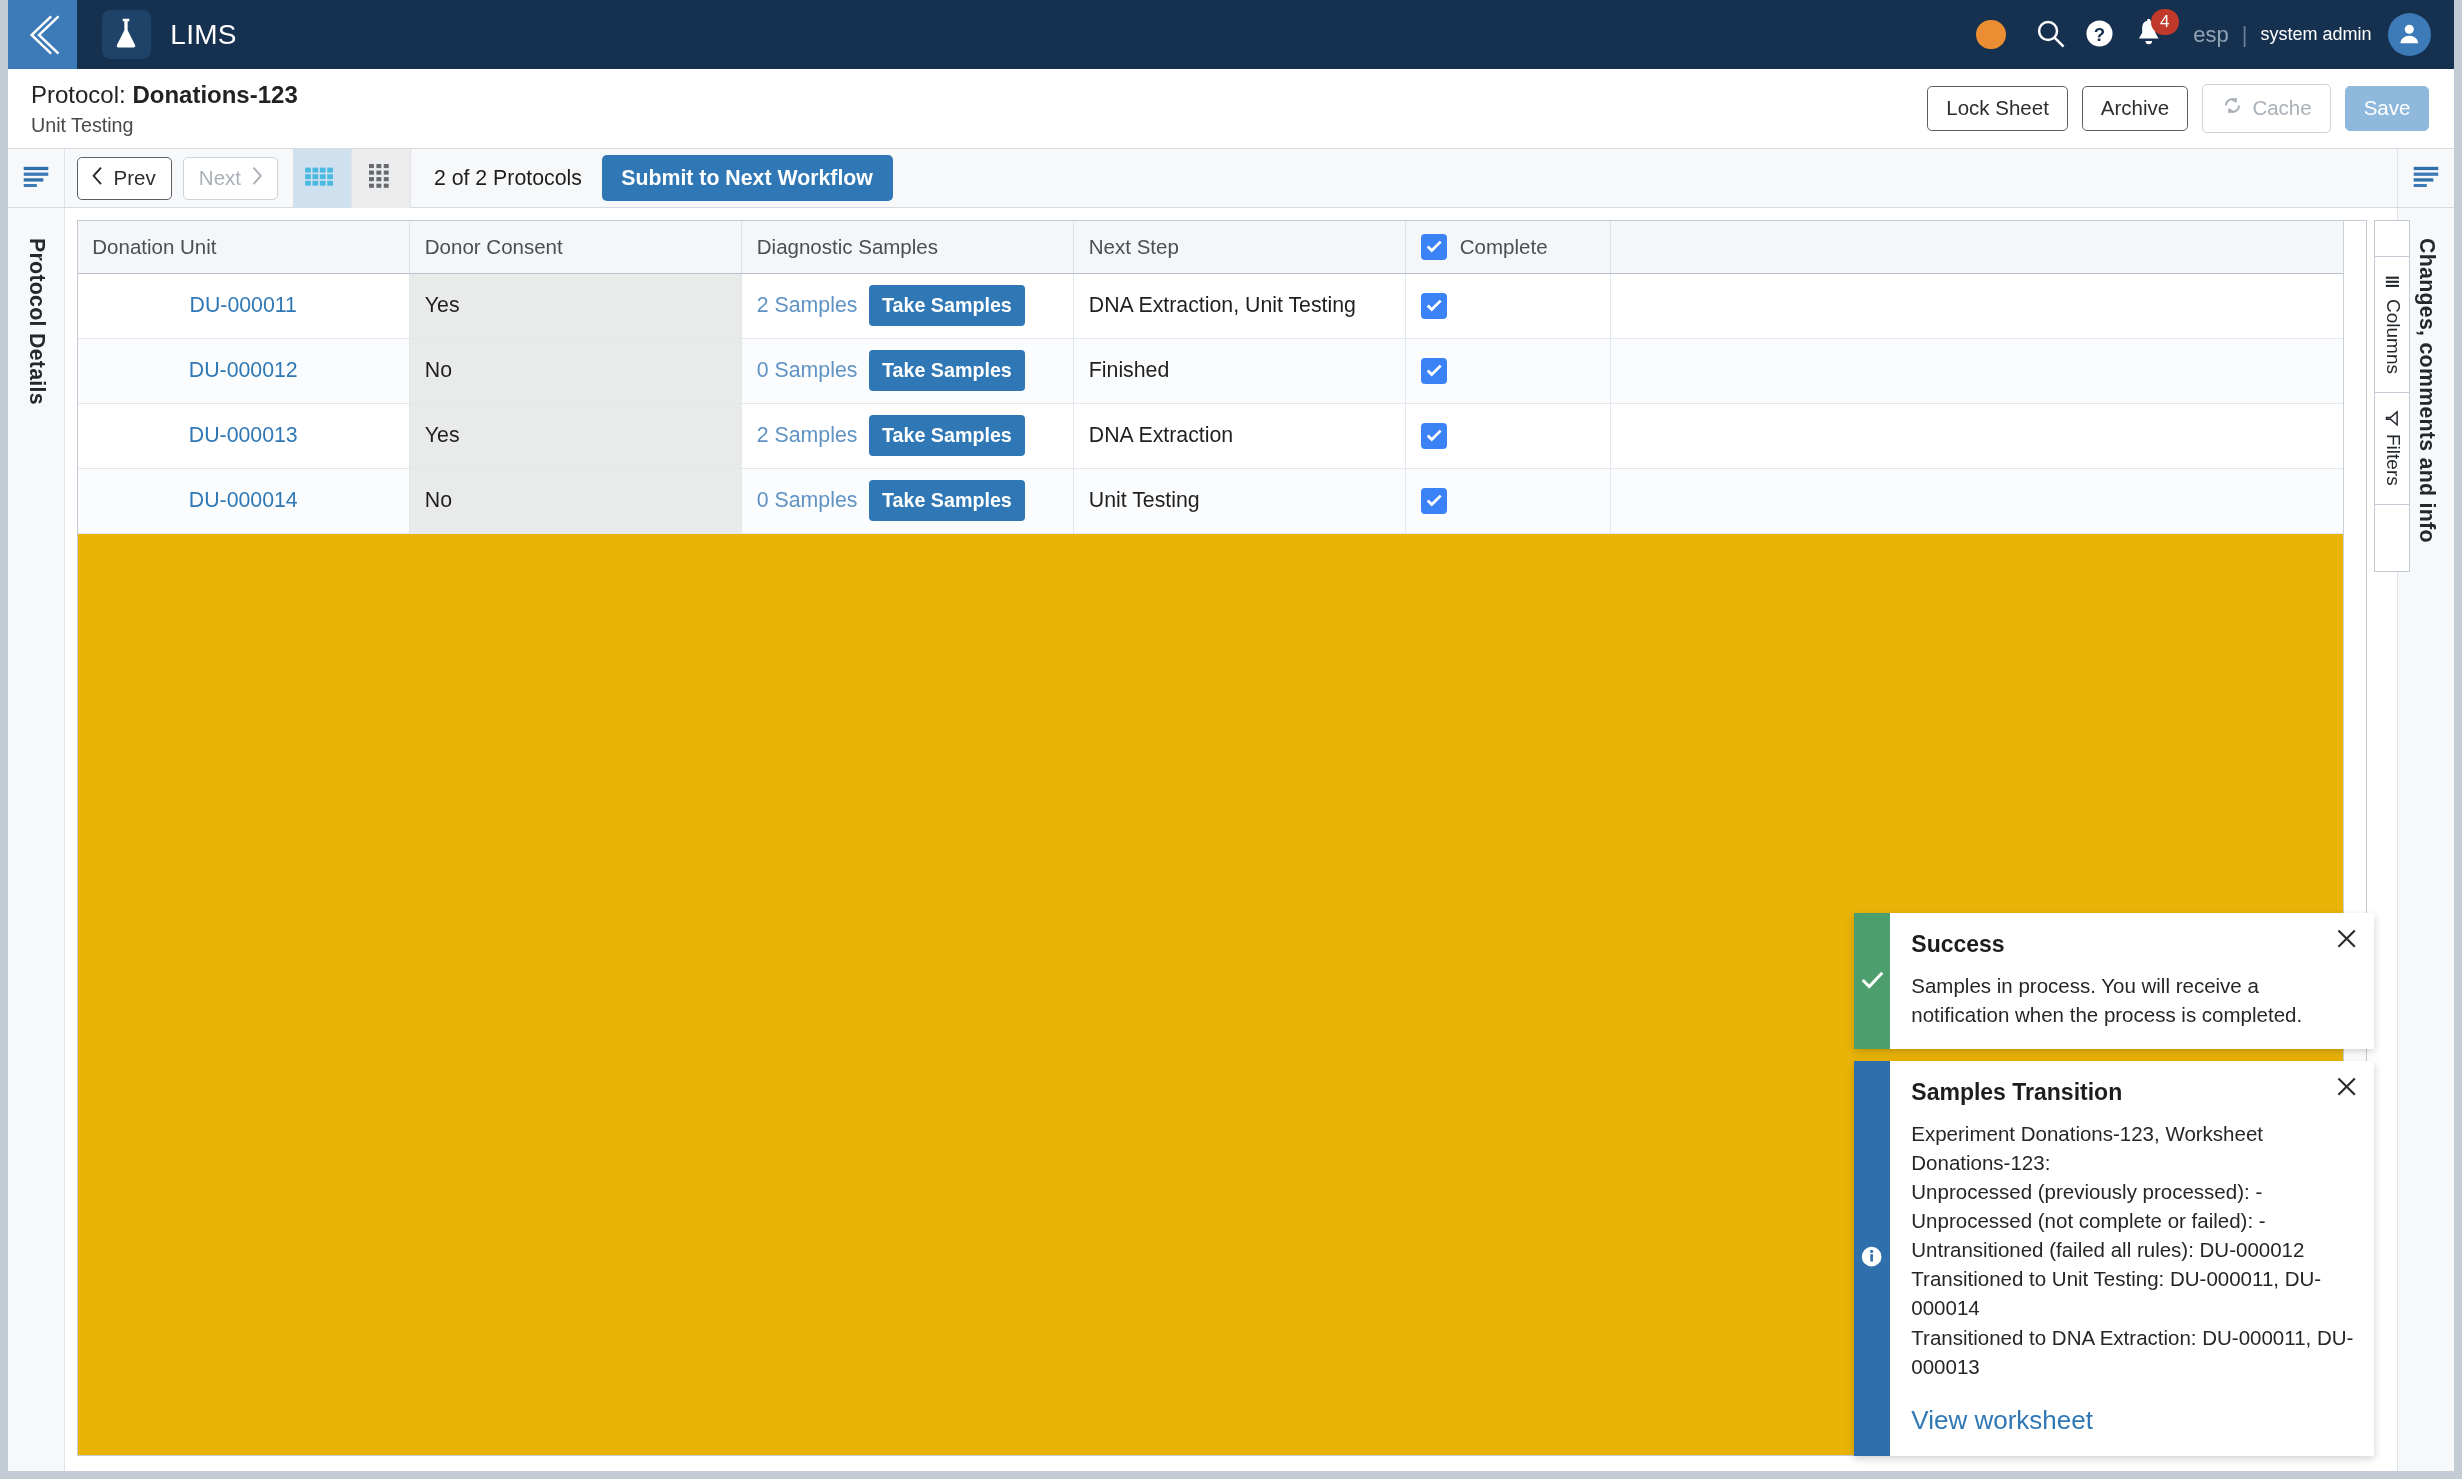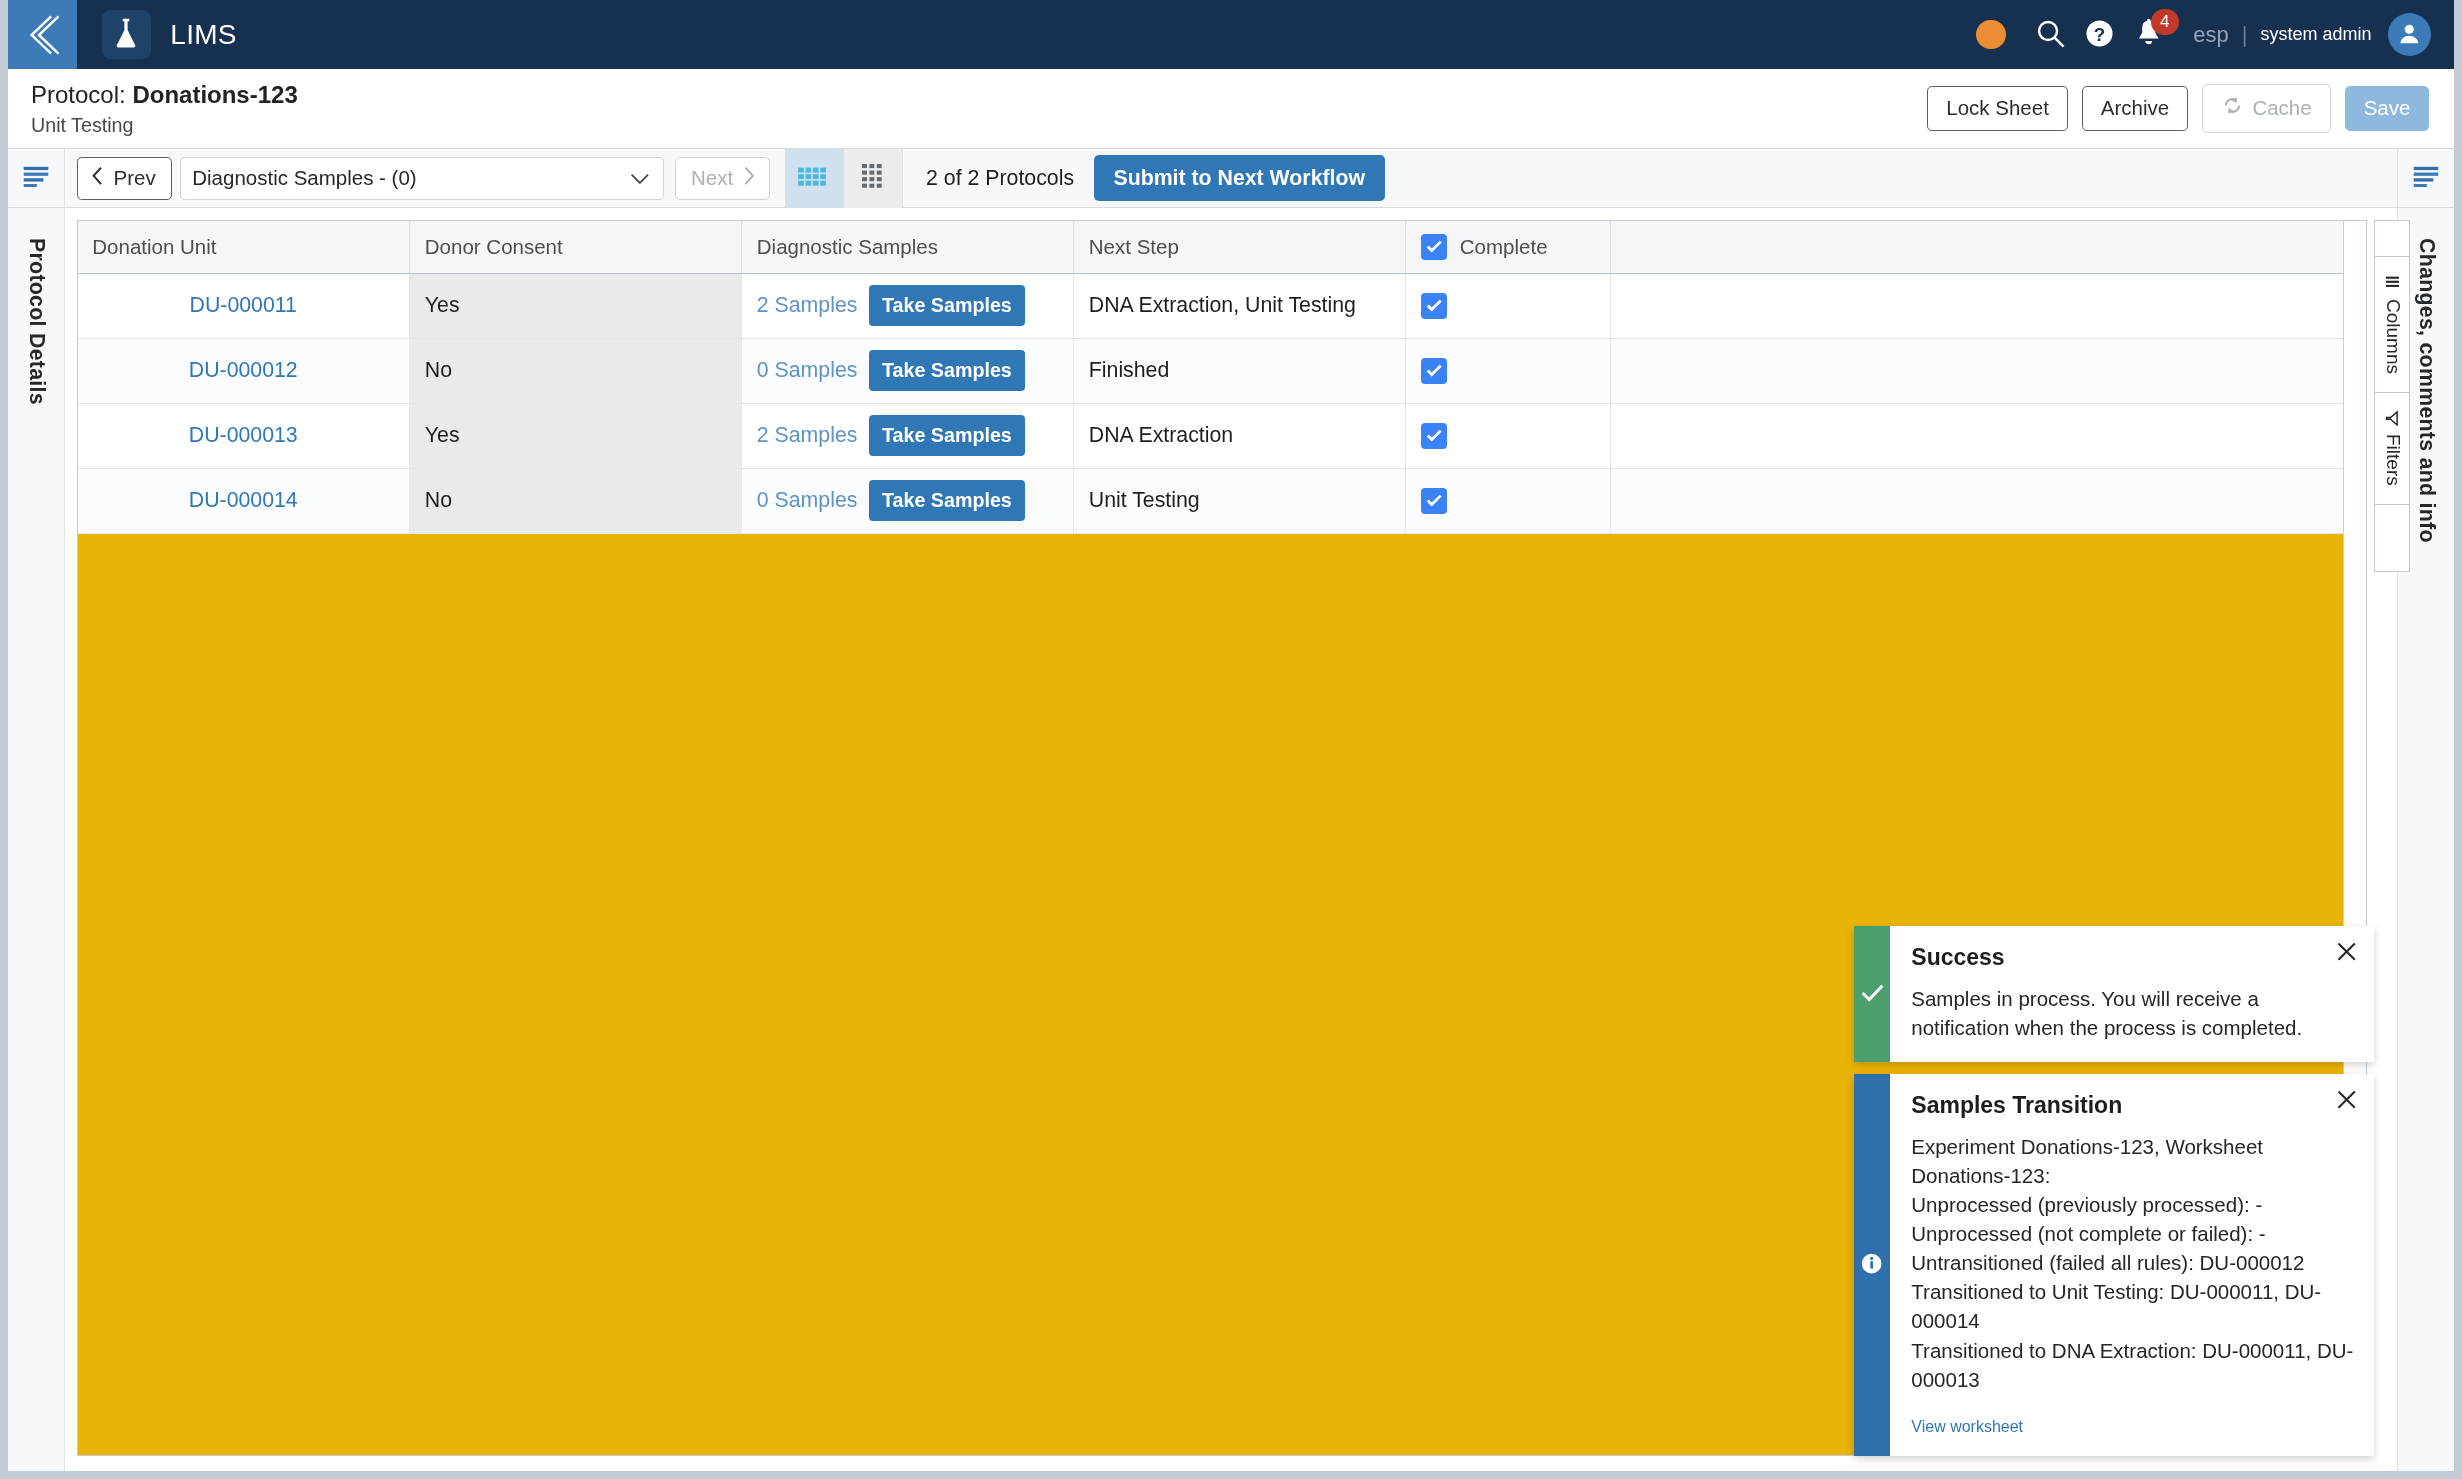--- a/index.html
+++ b/index.html
@@ -433,21 +433,21 @@
   }
   .toast-close {
     position: absolute;
     top: 14.8px; right: 16.4px;
     cursor: pointer;
   }
   .toast-link {
     display: inline-block;
     margin-top: 24.6px;
     color: #2f78b5;
-    font-size: 16px;
+    font-size: 26px;
     cursor: pointer;
   }
 </style>
 </head>
 <body>
 
 <div class="app">
 
   <div class="topnav">
     <div class="nav-collapse">
@@ -558,28 +558,20 @@
     <div class="tb-inner">
       <div class="nav-btn">
         <span>
           <svg width="11.5" height="19.7" viewBox="0 0 14 24">
             <polyline points="11,2 2,12 11,22" fill="none" stroke="#2d2d2d" stroke-width="2.4"></polyline>
           </svg>
         </span>
         <span>Prev</span>
       </div>
 
-      <div class="proto-select">
-        <span>Diagnostic Samples - (0)</span>
-        <span class="caret">
-          <svg width="19.7" height="12.3" viewBox="0 0 24 15">
-            <polyline points="2,2 12,12 22,2" fill="none" stroke="#4a4f54" stroke-width="2.4"></polyline>
-          </svg>
-        </span>
-      </div>
 
       <div class="nav-btn off">
         <span>Next</span>
         <span>
           <svg width="11.5" height="19.7" viewBox="0 0 14 24">
             <polyline points="3,2 12,12 3,22" fill="none" stroke="#a9b0b6" stroke-width="2.4"></polyline>
           </svg>
         </span>
       </div>
 

